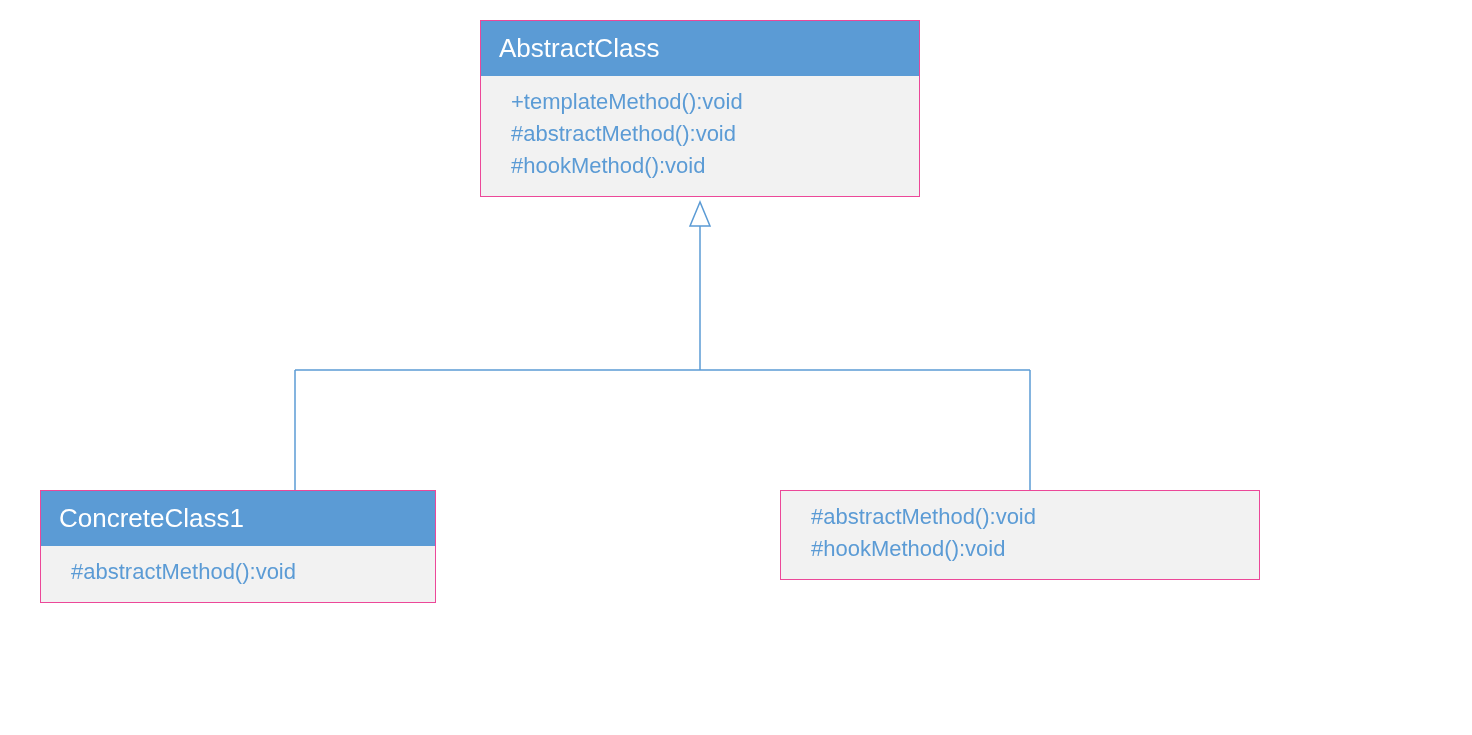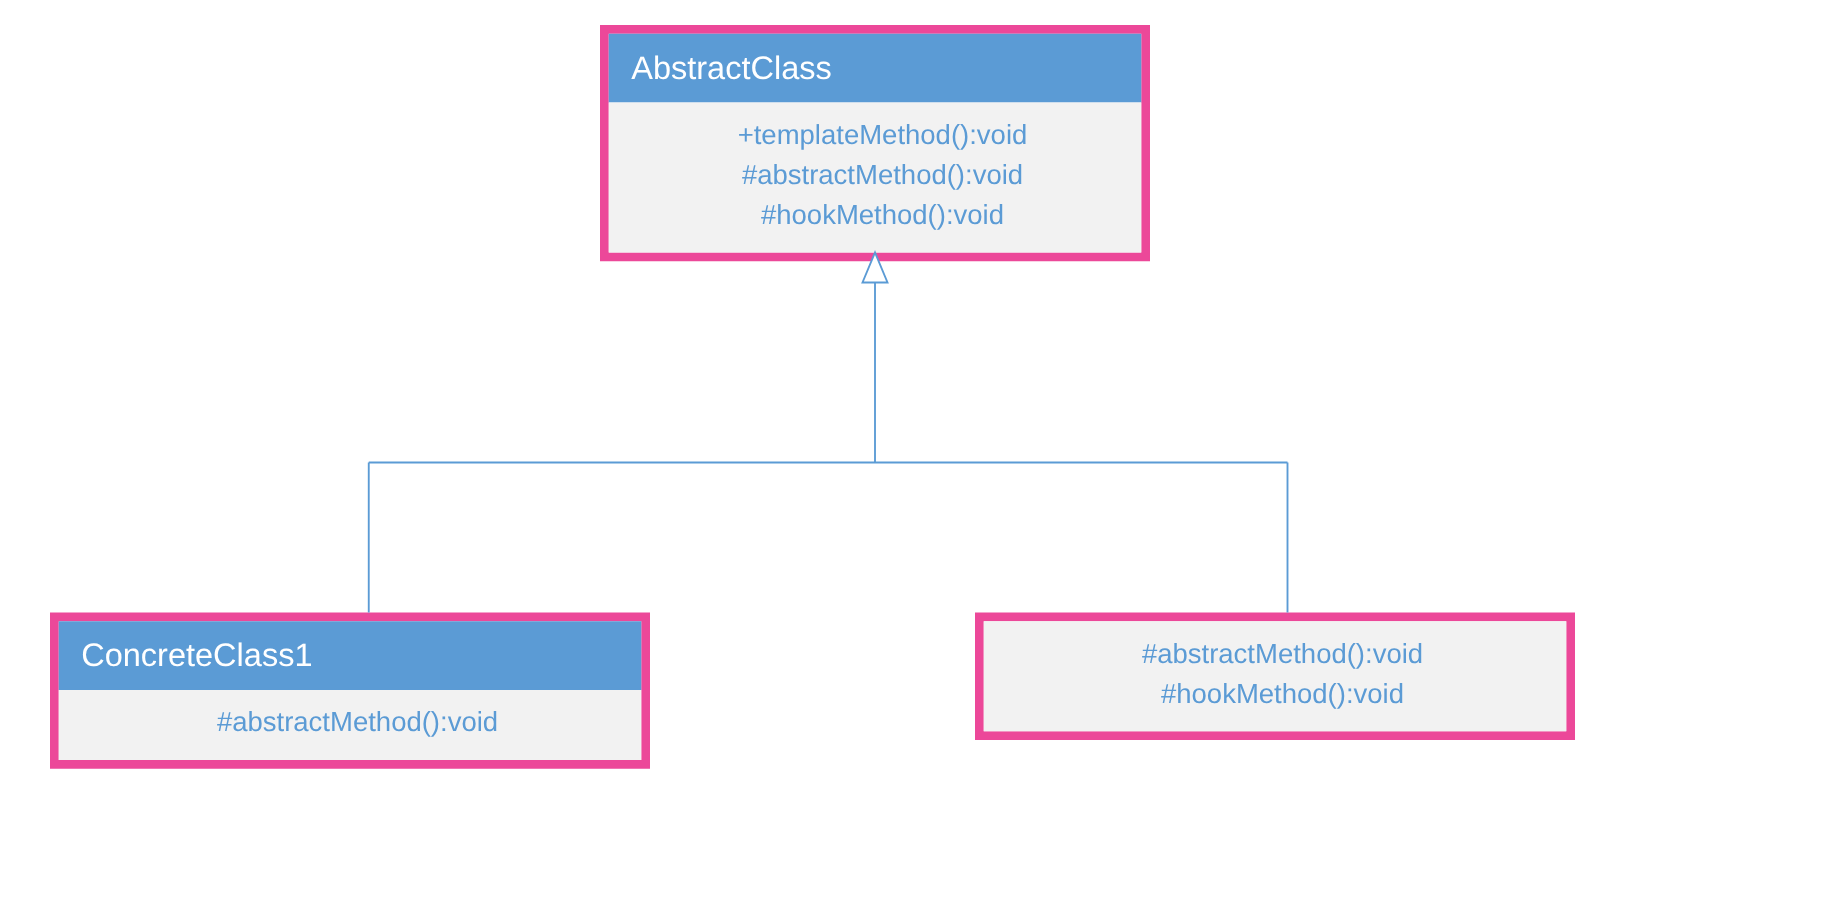--- a/index.html
+++ b/index.html
@@ -6,38 +6,37 @@
     margin: 0;
     padding: 0;
     width: 1472px;
     height: 735px;
     font-family: "Segoe UI", "Helvetica Neue", Arial, sans-serif;
     background: #ffffff;
     position: relative;
   }
   .class-box {
     position: absolute;
-    border: 7px solid #ec4899;
+    border: 1px solid #ec4899;
     box-sizing: border-box;
   }
   .class-header {
     background: #5b9bd5;
     color: #ffffff;
     font-size: 26px;
     padding: 12px 18px;
     font-weight: 400;
   }
   .class-body {
     background: #f2f2f2;
     padding: 10px 18px 14px 30px;
     font-size: 22px;
     color: #5b9bd5;
     line-height: 1.45;
     font-weight: 400;
-    text-align: center;
   }
   .class-body div {
     white-space: nowrap;
   }
   svg.connectors {
     position: absolute;
     left: 0;
     top: 0;
     width: 1472px;
     height: 735px;
@@ -49,21 +48,21 @@
 
 <div class="class-box" style="left:480px; top:20px; width:440px;">
   <div class="class-header">AbstractClass</div>
   <div class="class-body">
     <div>+templateMethod():void</div>
     <div>#abstractMethod():void</div>
     <div>#hookMethod():void</div>
   </div>
 </div>
 
-<div class="class-box" style="left:40px; top:490px; width:480px;">
+<div class="class-box" style="left:40px; top:490px; width:396px;">
   <div class="class-header">ConcreteClass1</div>
   <div class="class-body">
     <div>#abstractMethod():void</div>
   </div>
 </div>
 
 <div class="class-box" style="left:780px; top:490px; width:480px;">
   <div class="class-body">
     <div>#abstractMethod():void</div>
     <div>#hookMethod():void</div>

